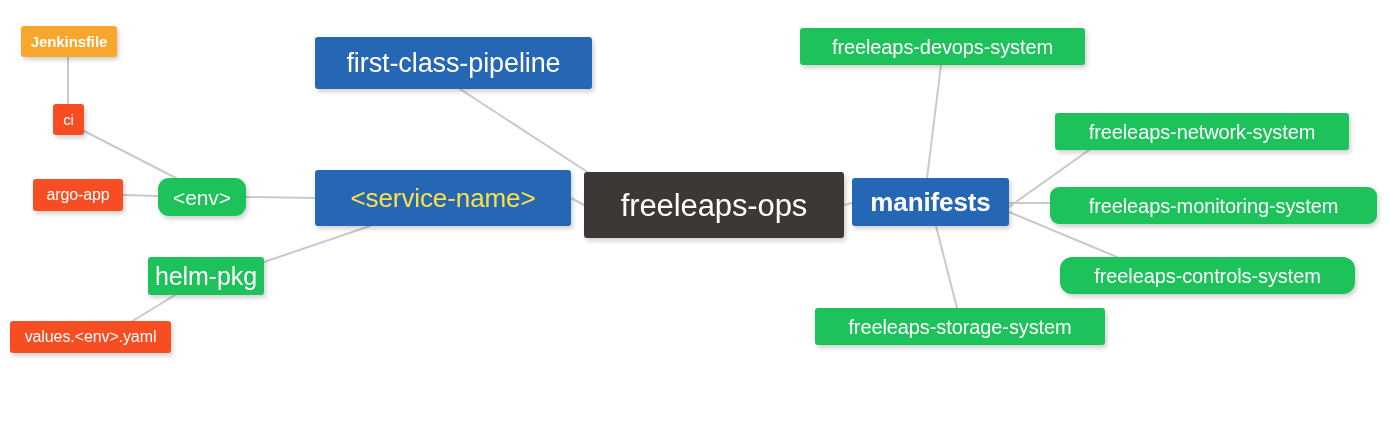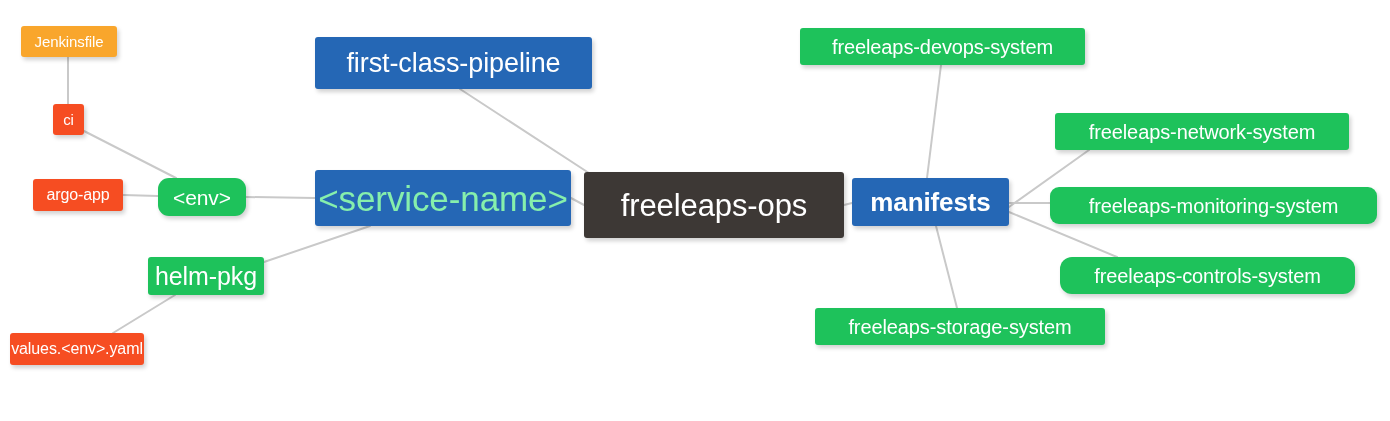--- a/index.html
+++ b/index.html
@@ -63,45 +63,45 @@
       <line x1="175" y1="295" x2="113" y2="333" stroke="#c9c9c9" stroke-width="2" stroke-linecap="round"></line>
       <line x1="927" y1="178" x2="941" y2="65" stroke="#c9c9c9" stroke-width="2" stroke-linecap="round"></line>
       <line x1="1009" y1="207" x2="1089" y2="150" stroke="#c9c9c9" stroke-width="2" stroke-linecap="round"></line>
       <line x1="1009" y1="203" x2="1050" y2="203" stroke="#c9c9c9" stroke-width="2" stroke-linecap="round"></line>
       <line x1="1009" y1="212" x2="1117" y2="257" stroke="#c9c9c9" stroke-width="2" stroke-linecap="round"></line>
       <line x1="936" y1="226" x2="957" y2="308" stroke="#c9c9c9" stroke-width="2" stroke-linecap="round"></line>
     </svg>
 <div class="node" style="left: 584px; top: 172px; width: 260px; height: 66px; background: rgb(61, 56, 53); font-size: 31px; color: rgb(255, 255, 255);">
       <span class="node-label">freeleaps-ops</span>
     </div>
-    <div class="node" style="left: 315px; top: 170px; width: 256px; height: 56px; background: rgb(37, 103, 181); font-size: 35px; color: #86efac;">
+    <div class="node" style="left: 315px; top: 170px; width: 256px; height: 56px; background: rgb(37, 103, 181); font-size: 26px; color: #fde047;">
       <span class="node-label">&lt;service-name&gt;</span>
     </div>
     <div class="node" style="left: 852px; top: 178px; width: 157px; height: 48px; background: rgb(37, 103, 181); font-size: 26px; color: rgb(255, 255, 255); font-weight: bold;">
       <span class="node-label">manifests</span>
     </div>
     <div class="node" style="left: 315px; top: 37px; width: 277px; height: 52px; background: rgb(37, 103, 181); font-size: 27px; color: rgb(255, 255, 255);">
       <span class="node-label">first-class-pipeline</span>
     </div>
     <div class="node" style="left: 158px; top: 178px; width: 88px; height: 38px; background: rgb(30, 194, 91); font-size: 21px; color: rgb(255, 255, 255); border-radius: 11px;">
       <span class="node-label">&lt;env&gt;</span>
     </div>
     <div class="node" style="left: 148px; top: 257px; width: 116px; height: 38px; background: rgb(30, 194, 91); font-size: 25px; color: rgb(255, 255, 255);">
       <span class="node-label">helm-pkg</span>
     </div>
     <div class="node" style="left: 53px; top: 104px; width: 31px; height: 31px; background: rgb(246, 77, 34); font-size: 15px; color: rgb(255, 255, 255);">
       <span class="node-label">ci</span>
     </div>
-    <div class="node" style="left: 21px; top: 26px; width: 96px; height: 31px; background: rgb(249, 166, 44); font-size: 15px; color: rgb(255, 255, 255);">
+    <div class="node" style="left: 21px; top: 26px; width: 96px; height: 31px; background: rgb(249, 166, 44); font-size: 15px; color: rgb(255, 255, 255); font-weight: bold;">
       <span class="node-label">Jenkinsfile</span>
     </div>
     <div class="node" style="left: 33px; top: 179px; width: 90px; height: 32px; background: rgb(246, 77, 34); font-size: 16px; color: rgb(255, 255, 255);">
       <span class="node-label">argo-app</span>
     </div>
-    <div class="node" style="left: 10px; top: 333px; width: 134px; height: 32px; background: rgb(246, 77, 34); font-size: 16px; color: rgb(255, 255, 255);">
+    <div class="node" style="left: 10px; top: 321px; width: 161px; height: 32px; background: rgb(246, 77, 34); font-size: 16px; color: rgb(255, 255, 255);">
       <span class="node-label">values.&lt;env&gt;.yaml</span>
     </div>
     <div class="node" style="left: 800px; top: 28px; width: 285px; height: 37px; background: rgb(30, 194, 91); font-size: 20px; color: rgb(255, 255, 255);">
       <span class="node-label">freeleaps-devops-system</span>
     </div>
     <div class="node" style="left: 1055px; top: 113px; width: 294px; height: 37px; background: rgb(30, 194, 91); font-size: 20px; color: rgb(255, 255, 255);">
       <span class="node-label">freeleaps-network-system</span>
     </div>
     <div class="node" style="left: 1050px; top: 187px; width: 327px; height: 37px; background: rgb(30, 194, 91); font-size: 20px; color: rgb(255, 255, 255); border-radius: 9px;">
       <span class="node-label">freeleaps-monitoring-system</span>

